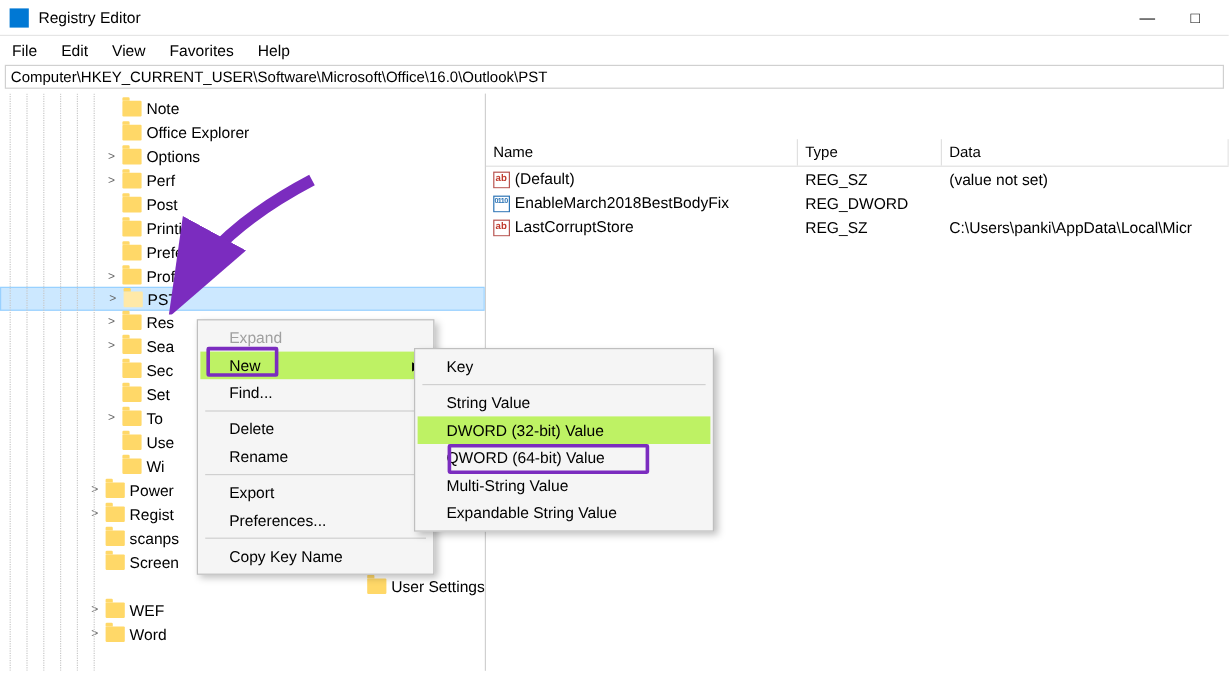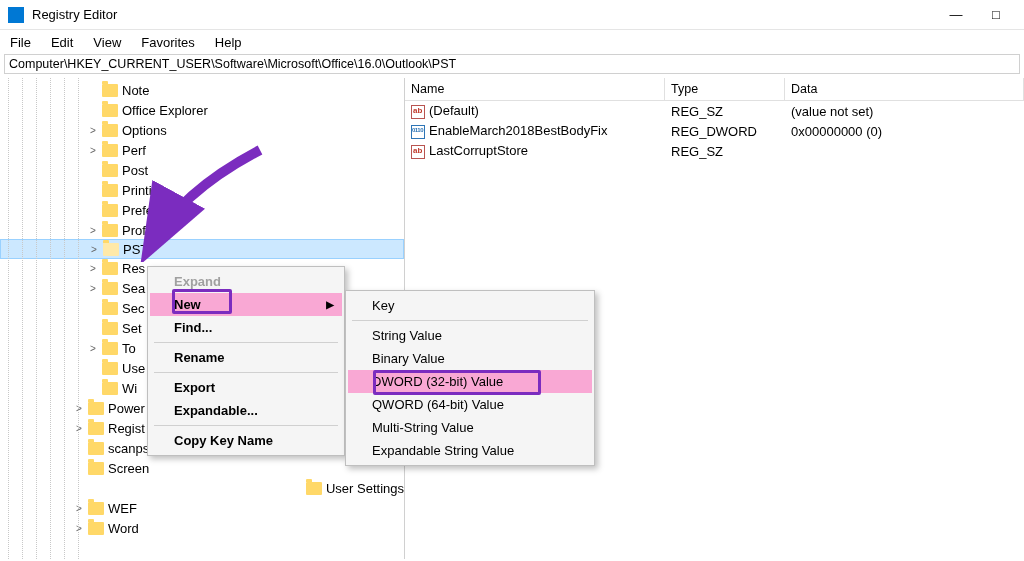--- a/index.html
+++ b/index.html
@@ -6,40 +6,40 @@
 body { background:#fff; width:1024px; height:561px; overflow:hidden; position:relative; color:#000; }
 .title-bar { display:flex; align-items:center; height:30px; padding:0 8px; border-bottom:1px solid #e5e5e5; }
 .title-bar .app-icon { width:16px; height:16px; background:#0078d4; margin-right:8px; display:inline-block; }
 .title-bar .title { flex:1; }
 .title-bar .wc { width:40px; text-align:center; color:#000; }
 .menu-bar { display:flex; height:22px; align-items:flex-end; padding:0 0; }
 .menu-bar span { padding:2px 10px; cursor:default; }
 .addr-bar { border:1px solid #d0d0d0; margin:2px 4px 4px 4px; padding:2px 4px; height:20px; font-size:12.5px; }
 .content { display:flex; height:calc(561px - 30px - 22px - 28px); position:relative; }
 .tree { width:405px; border-right:1px solid #d0d0d0; padding-top:2px; overflow:hidden; position:relative; }
-.list { flex:1; }
+.list { flex:1;margin-top:38px; }
 .list-head { display:flex; border-bottom:1px solid #e0e0e0; }
 .list-head div { padding:4px 6px; border-right:1px solid #e0e0e0; font-size:12.5px; }
 .list-row { display:flex; height:20px; align-items:center; }
 .list-row div { padding:0 6px; white-space:nowrap; overflow:hidden; }
 .col-name { width:260px; } .col-type { width:120px; } .col-data { flex:1; }
 .reg-icon { display:inline-block; width:14px; height:14px; vertical-align:middle; margin-right:4px; border:1px solid #b85450; background:#fff; position:relative; }
 .reg-icon.ab::after { content:"ab"; font-size:8px; color:#c0392b; position:absolute; left:1px; top:0; font-weight:bold; }
 .reg-icon.num { border-color:#2e75b6; }
 .reg-icon.num::after { content:"0110"; font-size:6px; color:#2e75b6; position:absolute; left:0; top:1px; font-weight:bold; letter-spacing:-0.5px; }
 .tree-item { display:flex; align-items:center; height:20px; padding-left:0; white-space:nowrap; }
 .expander { width:14px; text-align:center; color:#666; font-size:10px; display:inline-block; }
 .folder-icon { width:16px; height:13px; background:#ffd868; border-radius:1px; margin:0 4px 0 2px; display:inline-block; position:relative; }
 .folder-icon::before { content:""; position:absolute; top:-3px; left:0; width:6px; height:3px; background:#ffd868; border-radius:1px 1px 0 0; }
 .folder-icon.open { background:#ffe9a8; }
 .tree-item.selected { background:#cce8ff; border:1px solid #99d1ff; height:20px; margin:-1px 0; }
 .ctx-menu { position:absolute; background:#f5f5f5; border:1px solid #bfbfbf; box-shadow:3px 3px 6px rgba(0,0,0,0.25); padding:3px 2px; z-index:100; }
 .ctx-item { padding:4px 30px 4px 24px; white-space:nowrap; position:relative; }
 .ctx-item.disabled { color:#a0a0a0; }
-.ctx-item.hov { background:#f9a8d4; }
+.ctx-item.hov { background:#bef264; }
 .ctx-sep { height:1px; background:#d0d0d0; margin:3px 4px; }
 .ctx-arrow { position:absolute; right:8px; top:6px; font-size:10px; }
 .highlight { border:3px solid #7b2cbf; border-radius:2px; position:absolute; z-index:200; pointer-events:none; }
 .arrow-ann { position:absolute; z-index:90; }
 .guide-col { position:absolute; top:0; bottom:0; border-left:1px dotted #c8c8c8; }
 </style>
 </head>
 <body>
 
 <div class="title-bar">
@@ -191,48 +191,48 @@
     </div>
     <div id="rows">
         <div class="list-row">
           <div class="col-name"><span class="reg-icon ab"></span><span>(Default)</span></div>
           <div class="col-type">REG_SZ</div>
           <div class="col-data">(value not set)</div>
         </div>
         <div class="list-row">
           <div class="col-name"><span class="reg-icon num"></span><span>EnableMarch2018BestBodyFix</span></div>
           <div class="col-type">REG_DWORD</div>
-          <div class="col-data">0x00000000 (0)</div>
         </div>
         <div class="list-row">
           <div class="col-name"><span class="reg-icon ab"></span><span>LastCorruptStore</span></div>
           <div class="col-type">REG_SZ</div>
+          <div class="col-data">C:\Users\panki\AppData\Local\Micr</div>
         </div>
       </div>
   </div>
 </div>
 
-<div class="ctx-menu" style="left:147px; top:266px; width:198px;font-weight:bold;">
+<div class="ctx-menu" style="left:164px; top:266px; width:198px;">
   <div class="ctx-item disabled">Expand</div>
   <div class="ctx-item hov"><span>New</span><span class="ctx-arrow">▶</span></div>
   <div class="ctx-item">Find...</div>
   <div class="ctx-sep"></div>
+  <div class="ctx-item">Delete</div>
   <div class="ctx-item">Rename</div>
   <div class="ctx-sep"></div>
   <div class="ctx-item">Export</div>
-  <div class="ctx-item">Expandable...</div>
+  <div class="ctx-item">Preferences...</div>
   <div class="ctx-sep"></div>
   <div class="ctx-item">Copy Key Name</div>
 </div>
 
 <div class="ctx-menu" style="left:345px; top:290px; width:250px;">
   <div class="ctx-item">Key</div>
   <div class="ctx-sep"></div>
   <div class="ctx-item">String Value</div>
-  <div class="ctx-item">Binary Value</div>
   <div class="ctx-item hov">DWORD (32-bit) Value</div>
   <div class="ctx-item">QWORD (64-bit) Value</div>
   <div class="ctx-item">Multi-String Value</div>
   <div class="ctx-item">Expandable String Value</div>
 </div>
 
 <div class="highlight" style="left:172px; top:289px; width:60px; height:25px;"></div>
 <div class="highlight" style="left:373px; top:370px; width:168px; height:25px;"></div>
 
 <svg class="arrow-ann" style="left:120px; top:142px;" width="160" height="120">

